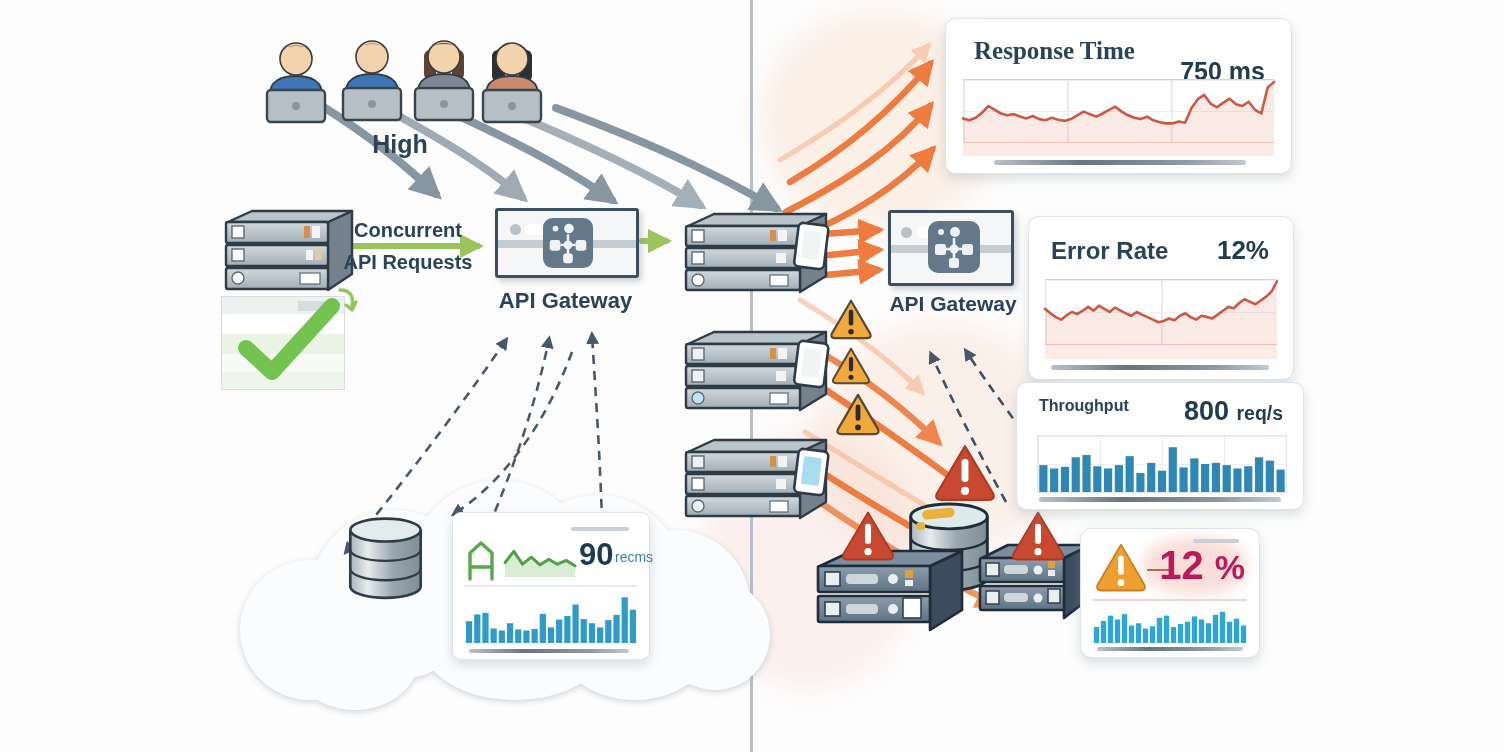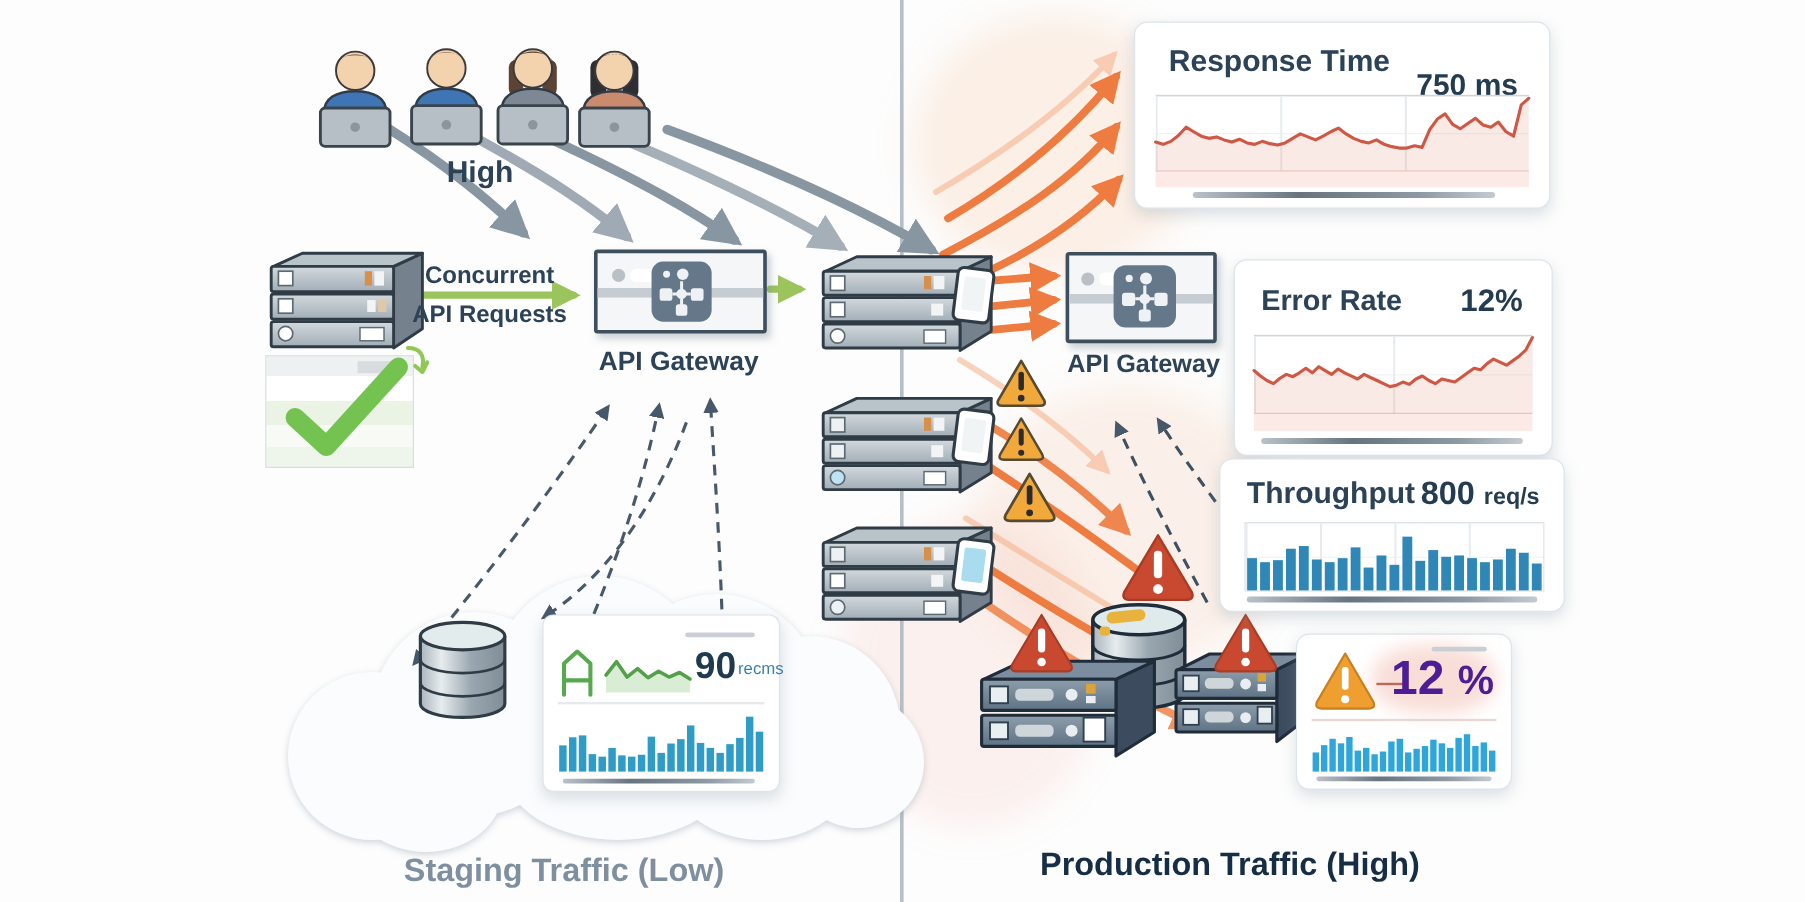--- a/index.html
+++ b/index.html
@@ -25,21 +25,21 @@
   .chart-box{position:absolute;border-top:1.5px solid #cfd6da;
      background-image:linear-gradient(90deg,#e7ebee 1.5px,transparent 1.5px),
                       linear-gradient(#edf0f2 1px,transparent 1px);
      background-size:33.4% 100%,100% 50%;}
   .chart-box svg{position:absolute;left:0;top:0;overflow:visible;}
   .pink-strip{position:absolute;background:rgba(233,148,126,.20);border-top:1px solid rgba(210,120,100,.35);}
   .scrollbar{position:absolute;height:5px;border-radius:3px;
      background:linear-gradient(90deg,#b9c2c9,#67747f 35%,#8d99a3 75%,#c3cbd1);}
   .skel-line{position:absolute;height:4px;border-radius:2px;background:#c9cfd5;}
   .thin-div{position:absolute;height:2px;background:#e6eaed;}
-  .value-red{color:#4c1d95;font-weight:bold;}
+  .value-red{color:#be185d;font-weight:bold;}
   .pink-blob{position:absolute;background:rgba(238,156,136,.33);border-radius:45%;filter:blur(7px);}
   .check-table{position:absolute;z-index:4;border:1.5px solid #d7dee2;background:
      linear-gradient(#eef1f1 0 18%,#ffffff 18% 40%,#eaf3e4 40% 62%,#f7faf5 62% 82%,#eef5ea 82% 100%);}
   .check-table .inner{position:absolute;right:8px;top:4px;width:38px;height:10px;background:#d8dcdf;}
   .section-label{position:absolute;z-index:6;font-weight:bold;text-align:center;white-space:nowrap;}
 </style>
 </head>
 <body>
 
 <div class="canvas">
@@ -314,21 +314,21 @@
         <circle cx="28" cy="12" r="5" fill="#eef2f4"></circle>
       <rect x="8" y="24" width="11" height="11" rx="2.5" fill="#eef2f4"></rect>
       <rect x="35" y="24" width="11" height="11" rx="2.5" fill="#eef2f4"></rect>
       <rect x="22" y="38" width="10" height="10" rx="2.5" fill="#eef2f4"></rect>
       <circle cx="27" cy="29" r="4.5" fill="#eef2f4"></circle>
     </svg>
   </div>
   <div class="label" style="left:878px;top:292px;width:150px;font-size:21px;">API Gateway</div>
 
   <div class="panel" style="left:945px;top:18px;width:345px;height:154px;">
-    <div class="panel-title" style="left:28px;top:18px;font-size:25px;">Response Time</div>
+    <div class="panel-title" style="left:28px;top:18px;font-size:25px;font-family:Liberation Serif, serif;">Response Time</div>
     <div class="panel-value" style="right:26px;top:18px;font-size:25px;margin-top:20px;">
       <span>750</span> <span>ms</span>
     </div>
     <div class="chart-box" style="left:17px;top:60px;width:311px;height:62px;">
       <svg width="311" height="62" viewBox="0 0 311 62" preserveAspectRatio="none">
           <polygon points="0.0,38.4 6.3,40.3 12.7,37.8 19.0,32.9 25.4,26.0 31.7,29.8 38.1,33.5 44.4,35.3 50.8,34.1 57.1,36.6 63.5,38.4 69.8,36.0 76.2,39.1 82.5,40.3 88.9,37.8 95.2,39.7 101.6,40.9 107.9,39.1 114.2,35.3 120.6,31.6 126.9,34.1 133.3,36.6 139.6,33.5 146.0,29.8 152.3,26.7 158.7,31.6 165.0,35.3 171.4,37.8 177.7,39.1 184.1,36.6 190.4,40.3 196.8,42.2 203.1,43.4 209.4,43.4 215.8,41.5 222.1,42.8 228.5,27.9 234.8,19.2 241.2,14.9 247.5,23.6 253.9,27.3 260.2,22.9 266.6,18.6 272.9,24.2 279.3,26.0 285.6,21.7 292.0,29.8 298.3,33.5 304.7,7.4 311.0,1.9 311,62 0,62" fill="rgba(226,122,100,0.16)"></polygon>
           <polyline points="0.0,38.4 6.3,40.3 12.7,37.8 19.0,32.9 25.4,26.0 31.7,29.8 38.1,33.5 44.4,35.3 50.8,34.1 57.1,36.6 63.5,38.4 69.8,36.0 76.2,39.1 82.5,40.3 88.9,37.8 95.2,39.7 101.6,40.9 107.9,39.1 114.2,35.3 120.6,31.6 126.9,34.1 133.3,36.6 139.6,33.5 146.0,29.8 152.3,26.7 158.7,31.6 165.0,35.3 171.4,37.8 177.7,39.1 184.1,36.6 190.4,40.3 196.8,42.2 203.1,43.4 209.4,43.4 215.8,41.5 222.1,42.8 228.5,27.9 234.8,19.2 241.2,14.9 247.5,23.6 253.9,27.3 260.2,22.9 266.6,18.6 272.9,24.2 279.3,26.0 285.6,21.7 292.0,29.8 298.3,33.5 304.7,7.4 311.0,1.9" fill="none" stroke="#cf5844" stroke-width="2.6" stroke-linejoin="round" stroke-linecap="round"></polyline>
         </svg>
     </div>
     <div class="pink-strip" style="left:17px;top:123px;width:311px;height:13px;"></div>
@@ -342,21 +342,21 @@
       <svg width="232" height="64" viewBox="0 0 232 64" preserveAspectRatio="none">
           <polygon points="0.0,28.8 5.4,33.3 10.8,37.1 16.2,39.7 21.6,35.2 27.0,32.0 32.4,33.9 37.8,30.7 43.2,26.9 48.6,30.7 54.0,25.6 59.3,28.8 64.7,32.0 70.1,27.5 75.5,30.7 80.9,33.3 86.3,35.8 91.7,32.0 97.1,34.6 102.5,37.1 107.9,39.7 113.3,42.2 118.7,41.0 124.1,38.4 129.5,40.3 134.9,35.8 140.3,33.3 145.7,37.1 151.1,39.7 156.5,35.8 161.9,37.1 167.3,38.4 172.7,34.6 178.0,30.7 183.4,26.9 188.8,28.2 194.2,23.0 199.6,19.2 205.0,21.8 210.4,24.3 215.8,20.5 221.2,16.6 226.6,11.5 232.0,1.3 232,64 0,64" fill="rgba(226,122,100,0.16)"></polygon>
           <polyline points="0.0,28.8 5.4,33.3 10.8,37.1 16.2,39.7 21.6,35.2 27.0,32.0 32.4,33.9 37.8,30.7 43.2,26.9 48.6,30.7 54.0,25.6 59.3,28.8 64.7,32.0 70.1,27.5 75.5,30.7 80.9,33.3 86.3,35.8 91.7,32.0 97.1,34.6 102.5,37.1 107.9,39.7 113.3,42.2 118.7,41.0 124.1,38.4 129.5,40.3 134.9,35.8 140.3,33.3 145.7,37.1 151.1,39.7 156.5,35.8 161.9,37.1 167.3,38.4 172.7,34.6 178.0,30.7 183.4,26.9 188.8,28.2 194.2,23.0 199.6,19.2 205.0,21.8 210.4,24.3 215.8,20.5 221.2,16.6 226.6,11.5 232.0,1.3" fill="none" stroke="#cf5844" stroke-width="2.6" stroke-linejoin="round" stroke-linecap="round"></polyline>
         </svg>
     </div>
     <div class="pink-strip" style="left:16px;top:127px;width:232px;height:14px;"></div>
     <div class="scrollbar" style="left:22px;top:148px;width:218px;"></div>
   </div>
 
   <div class="panel" style="left:1016px;top:382px;width:286px;height:126px;">
-    <div class="panel-title" style="left:22px;top:14px;font-size:25px;">Throughput</div>
+    <div class="panel-title" style="left:22px;top:14px;font-size:16px;">Throughput</div>
     <div class="panel-value" style="right:20px;top:13px;font-size:27px;">
       <span>800</span> <span class="unit-sm">req/s</span>
     </div>
     <div class="chart-box" style="left:20px;top:52px;width:248px;height:56px;background-size:25% 50%,100% 50%;border:1px solid #dfe5ea;">
       <svg width="248" height="56" viewBox="0 0 248 56" preserveAspectRatio="none">
           <rect x="1.29" y="29.12" width="8.19" height="26.88" fill="#2f87b8"></rect>
           <rect x="12.08" y="32.48" width="8.19" height="23.52" fill="#2f87b8"></rect>
           <rect x="22.86" y="30.80" width="8.19" height="25.20" fill="#2f87b8"></rect>
           <rect x="33.64" y="21.28" width="8.19" height="34.72" fill="#2f87b8"></rect>
           <rect x="44.42" y="19.04" width="8.19" height="36.96" fill="#2f87b8"></rect>
@@ -544,16 +544,14 @@
     <path d="M25,2 L47,39 Q49,44 43,44 L7,44 Q1,44 3,39 Z" fill="#c8492f" stroke="#a93c26" stroke-width="1.6" stroke-linejoin="round"></path>
     <rect x="22.3" y="12" width="5.4" height="18" rx="2.6" fill="#ffffff"></rect>
       <circle cx="25" cy="37" r="3.2" fill="#ffffff"></circle>
   </svg>
   <svg class="node" style="left:1010px;top:510px;z-index:5;" width="56" height="52" viewBox="0 0 50 46">
     <path d="M25,2 L47,39 Q49,44 43,44 L7,44 Q1,44 3,39 Z" fill="#c8492f" stroke="#a93c26" stroke-width="1.6" stroke-linejoin="round"></path>
     <rect x="22.3" y="12" width="5.4" height="18" rx="2.6" fill="#ffffff"></rect>
       <circle cx="25" cy="37" r="3.2" fill="#ffffff"></circle>
   </svg>
 
-  <div class="section-label" style="left:300px;top:710px;width:340px;font-size:27px;color:#7e8fa0;">Staging Traffic (Low)</div>
-  <div class="section-label" style="left:845px;top:705px;width:360px;font-size:27px;color:#152e46;">Production Traffic (High)</div>
 
 </div>
 
 </body></html>

